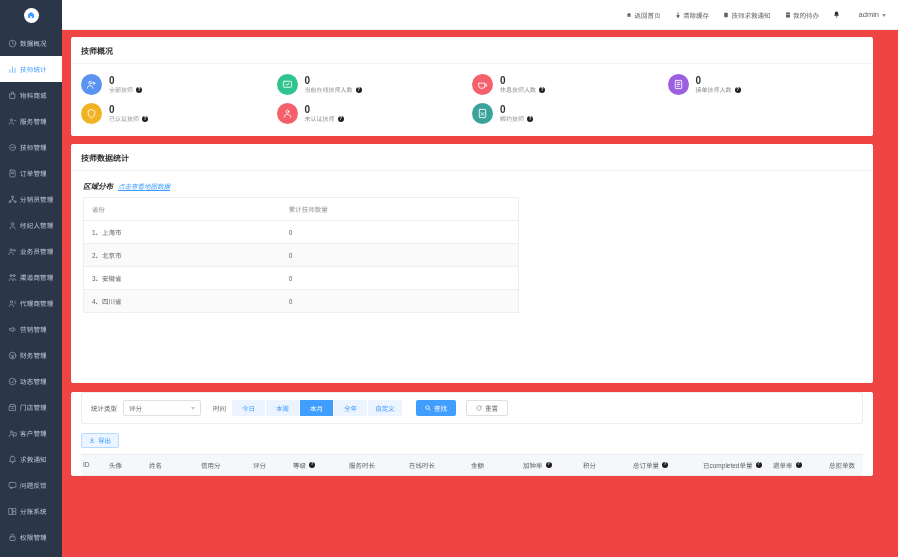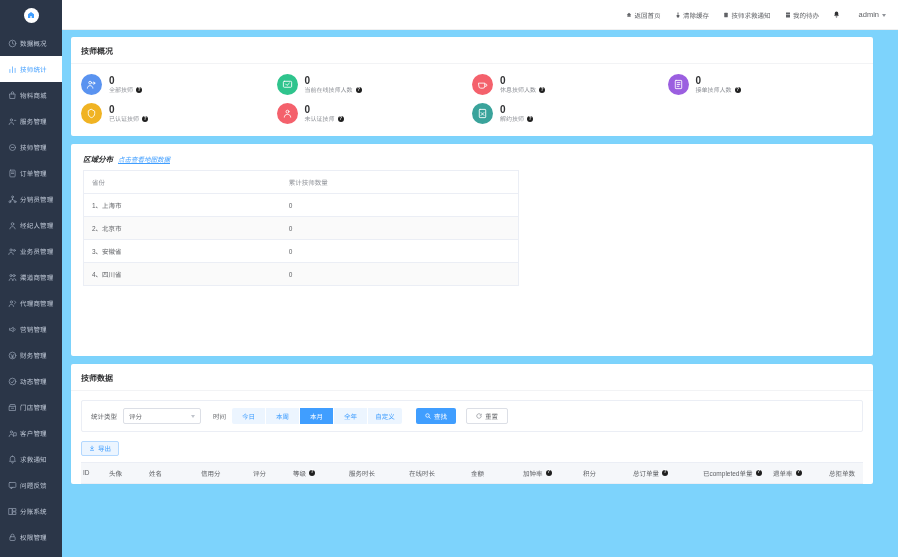--- a/index.html
+++ b/index.html
@@ -50,21 +50,21 @@
     display: flex; align-items: center; justify-content: center;
   }
   .nav-item .nav-ico svg { display: block; }
   .nav-item.active {
     background: #ffffff;
     color: #409eff;
   }
   .nav-item.active .nav-ico svg { stroke: #409eff; fill: none; }
 
   
-  .main-col { flex: 1; display: flex; flex-direction: column; height: 557px; overflow: hidden; background:#7dd3fc; }
+  .main-col { flex: 1; display: flex; flex-direction: column; height: 557px; overflow: hidden; background:#ef4444; }
 
   
   .topbar {
     height: 30px; flex: 0 0 30px;
     background: #ffffff;
     display: flex; align-items: center; justify-content: flex-end;
     padding-right: 12px;
     border-bottom: 1px solid #f0f0f0;
   }
   .topbar-item {
@@ -605,20 +605,21 @@
                 <div class="stat-label">
                   <span>解约技师</span>
                   <span class="qmark">?</span>
                 </div>
               </div>
             </div>
           </div>
       </section>
 
       <section class="card">
+        <div class="card-title">技师数据统计</div>
         <div class="stats-body">
 
           <div class="region-col">
             <div class="region-head">
               <span class="region-title">区域分布</span>
               <span class="region-link">点击查看地图数据</span>
             </div>
             <table class="region-table">
               <thead>
                   <tr>
@@ -646,21 +647,20 @@
                 </tbody>
             </table>
             <div class="table-pad"></div>
           </div>
 
 
         </div>
       </section>
 
       <section class="card">
-        <div class="card-title">技师数据</div>
 
         <div class="filter-bar">
           <span class="filter-label">统计类型</span>
           <div class="select-box">
             <span>评分</span>
             <span class="caret-down"></span>
           </div>
           <span class="filter-label" style="margin-left:12px;">时间</span>
           <div class="seg-group" id="seg-group">
               <div class="seg-btn">今日</div>

